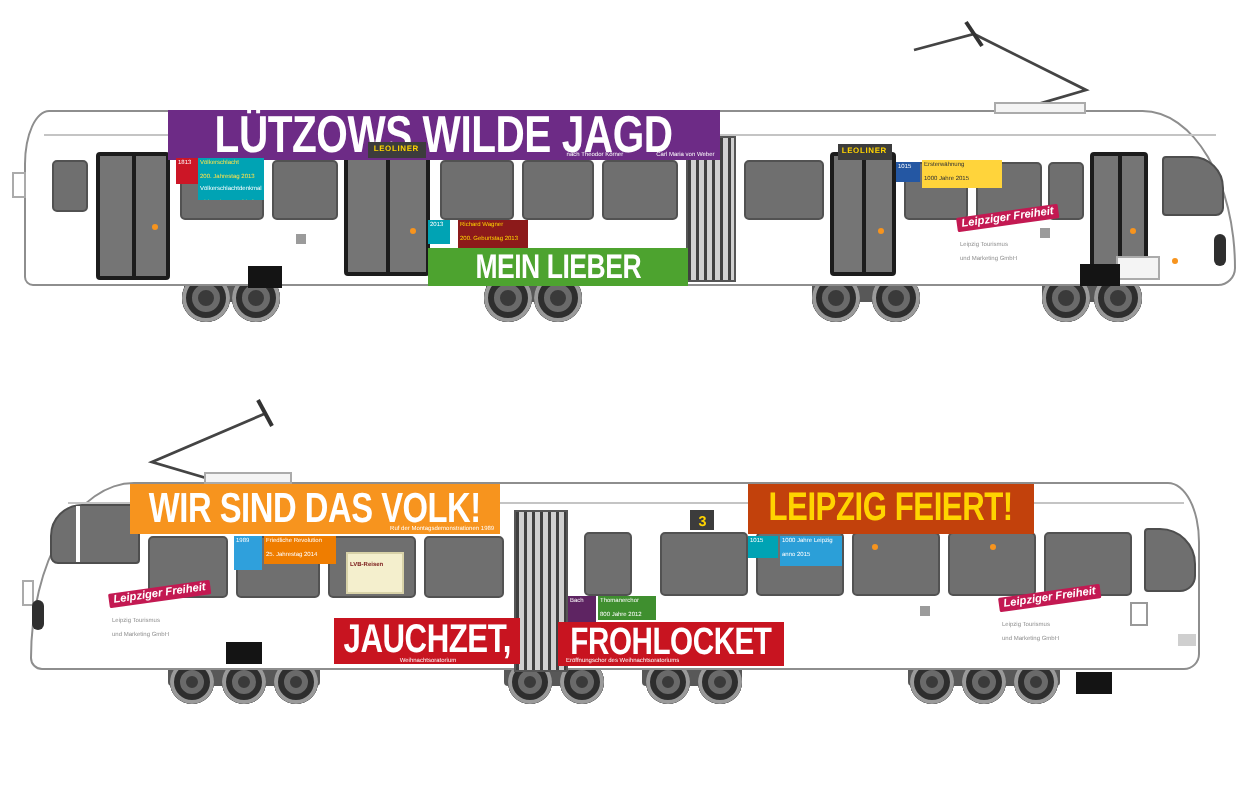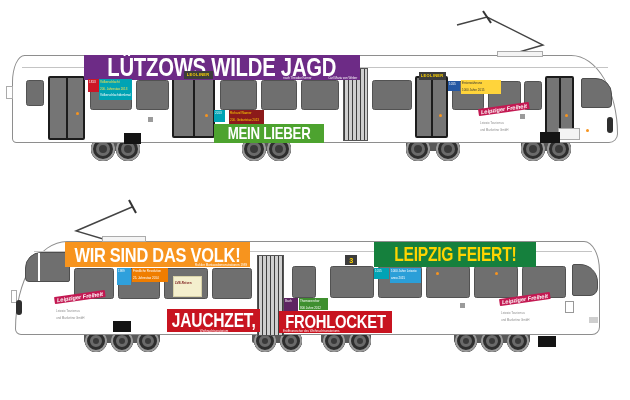--- a/index.html
+++ b/index.html
@@ -107,21 +107,21 @@
   </svg>
   <div class="graysq" style="left:148px;top:117px;width:5px;height:5px"></div>
   <div class="ebox" style="left:124px;top:133px;width:17px;height:11px"></div>
 
   <div class="banner" style="left:84px;top:55px;width:276px;height:25px;background:#6d2b86">
     <span class="bt" style="font-size:26px">LÜTZOWS WILDE JAGD</span>
     <span class="bsub sub-r" style="right:48px">nach Theodor Körner</span>
     <span class="bsub sub-r">Carl Maria von Weber</span>
   </div>
   <div class="bellows" style="left:343px;top:68px;width:25px;height:73px"></div>
-  <div class="banner" style="left:214px;top:124px;width:110px;height:19px;background:#4da32f">
+  <div class="banner" style="left:214px;top:124px;width:130px;height:19px;background:#4da32f">
     <span class="bt" style="font-size:17px">MEIN LIEBER</span>
   </div>
 
   <div class="win" style="left:372px;top:80px;width:40px;height:30px"></div>
   <div class="door" style="left:415px;top:76px;width:33px;height:62px">
       <i class="split"></i>
       <i class="dot" style="right:4px;top:36px"></i>
     </div>
   <div class="badge" style="left:419px;top:72px;width:27px;height:8px">
     <span class="bdg-t">LEOLINER</span>
@@ -201,21 +201,21 @@
   </div>
   <div class="tag" style="left:173px;top:276px;width:29px;height:21px;background:#f4efcd;border:1px solid #d8d2a8">
     <span class="micro" style="color:#7a1a1a;font-weight:700;margin-top:3px">LVB-Reisen</span>
   </div>
 
   <div class="banner" style="left:65px;top:242px;width:185px;height:25px;background:#f7941e">
     <span class="bt" style="font-size:21px">WIR SIND DAS VOLK!</span>
     <span class="bsub sub-r">Ruf der Montagsdemonstrationen 1989</span>
   </div>
   <div class="bellows" style="left:257px;top:255px;width:27px;height:81px"></div>
-  <div class="banner" style="left:374px;top:242px;width:162px;height:25px;background:#15803d">
+  <div class="banner" style="left:374px;top:242px;width:143px;height:25px;background:#c2410c">
     <span class="bt" style="font-size:20px;color:#ffd400">LEIPZIG FEIERT!</span>
   </div>
   <div class="banner" style="left:279px;top:311px;width:113px;height:22px;background:#c81420">
     <span class="bt" style="font-size:19px">FROHLOCKET</span>
     <span class="bsub sub-l">Eröffnungschor des Weihnachtsoratoriums</span>
   </div>
   <div class="banner" style="left:167px;top:309px;width:93px;height:23px;background:#c81420">
     <span class="bt" style="font-size:20px">JAUCHZET,</span>
     <span class="bsub sub-c">Weihnachtsoratorium</span>
   </div>

